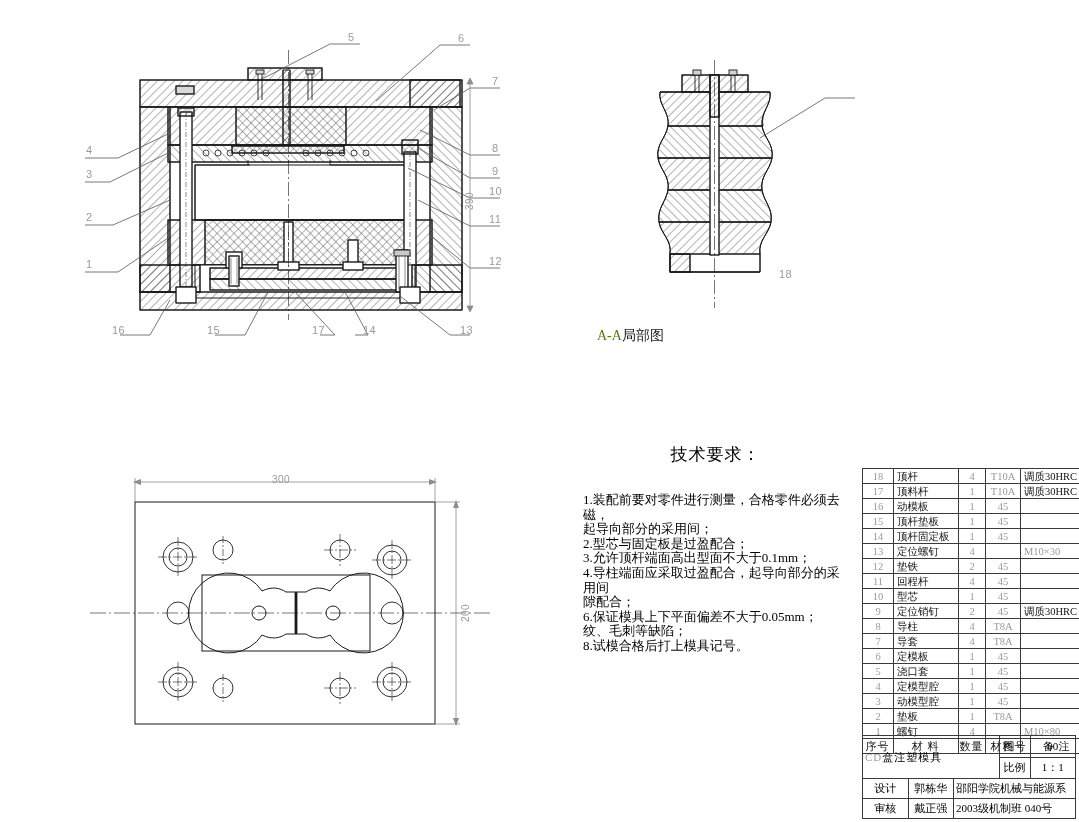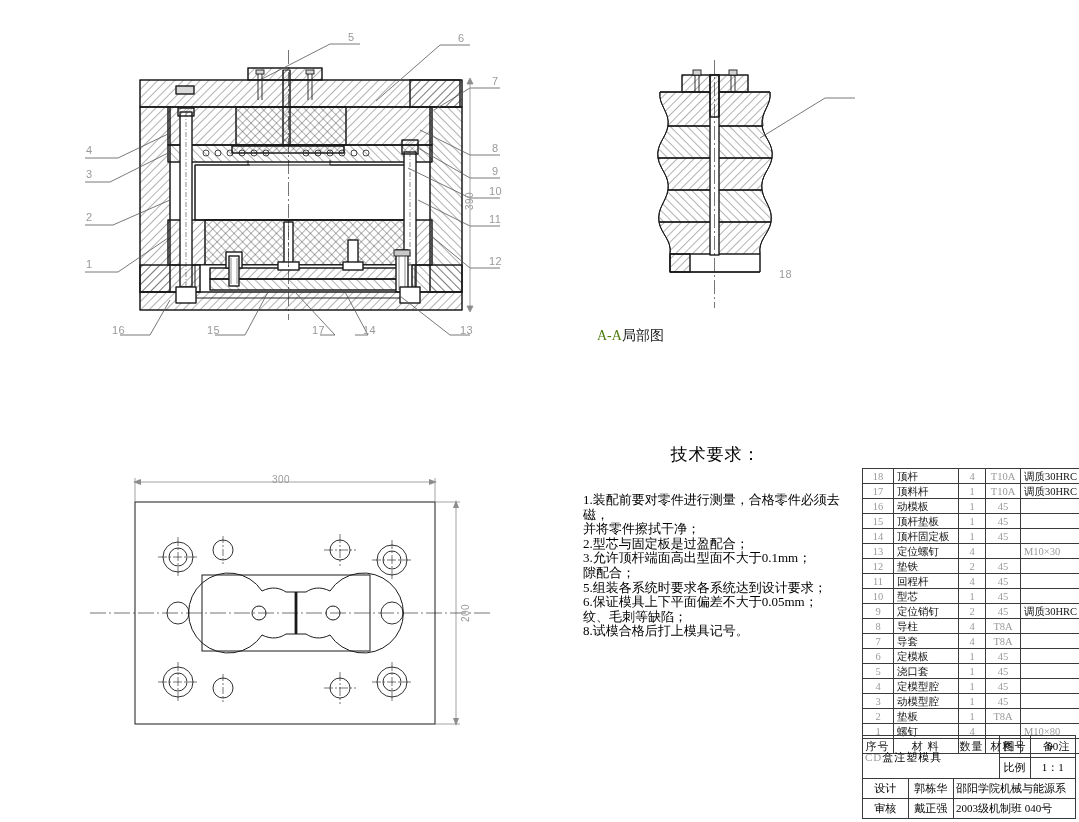--- a/index.html
+++ b/index.html
@@ -533,25 +533,25 @@
     </g>
   </svg>
 
   <span class="dim-text" style="left:272px; top:474px;text-align:right;">300</span>
   <span class="dim-text vert" style="left:460px; top:622px;">200</span>
 
   <div id="tech-req">
     <div class="tr-title">技术要求：</div>
     <ol>
       <li>1.装配前要对零件进行测量，合格零件必须去磁，</li>
-      <li>并将零件擦拭干净；</li>
+      <li>起导向部分的采用间；</li>
       <li>2.型芯与固定板是过盈配合；</li>
       <li>3.允许顶杆端面高出型面不大于0.1mm；</li>
+      <li>4.导柱端面应采取过盈配合，起导向部分的采用间</li>
       <li>隙配合；</li>
-      <li>5.组装各系统时要求各系统达到设计要求；</li>
       <li>6.保证模具上下平面偏差不大于0.05mm；</li>
       <li>纹、毛刺等缺陷；</li>
       <li>8.试模合格后打上模具记号。</li>
     </ol>
   </div>
 
   <table id="bom">
     <tbody>
       <tr>
         <td class="c-no">18</td>

